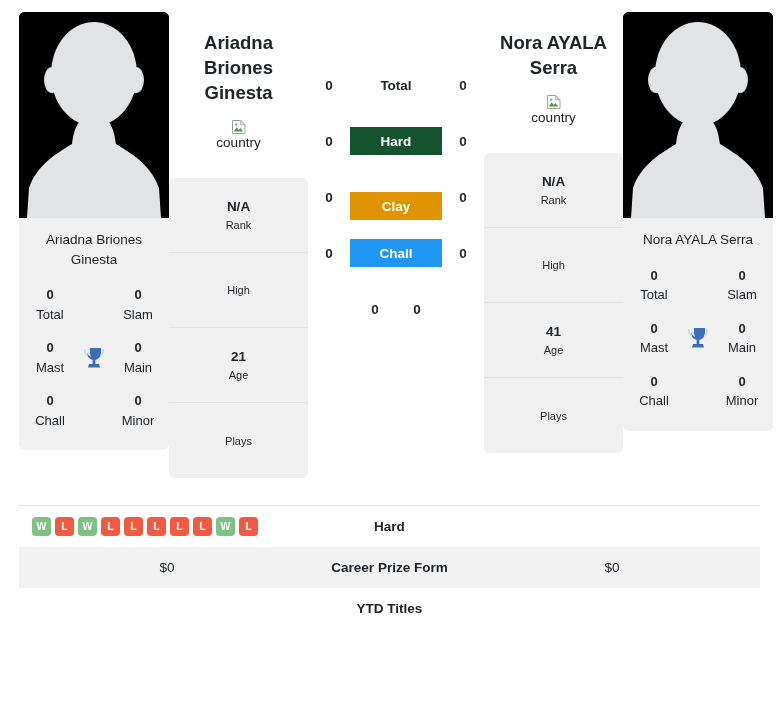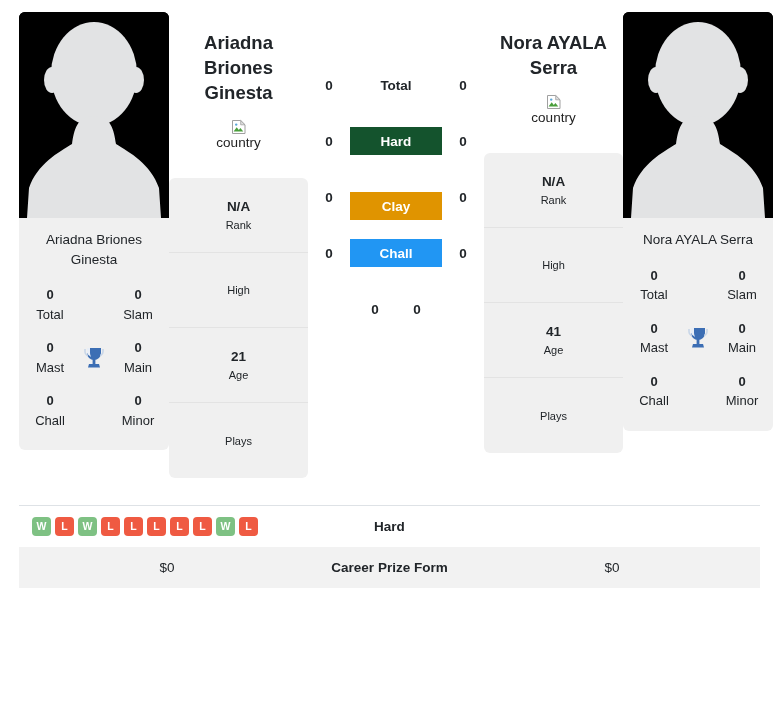--- a/index.html
+++ b/index.html
@@ -438,16 +438,21 @@
         <td class="cell-mid">Hard</td>
         <td class="cell-right">
           <div class="form-strip" id="right-form-strip"></div>
         </td>
       </tr>
       <tr class="striped">
         <td class="cell-left">$0</td>
         <td class="cell-mid">Career Prize Form</td>
         <td class="cell-right">$0</td>
       </tr>
+      <tr>
+        <td class="cell-left"></td>
+        <td class="cell-mid">YTD Titles</td>
+        <td class="cell-right"></td>
+      </tr>
     </tbody>
   </table>
 
 </div>
 
 </body></html>

